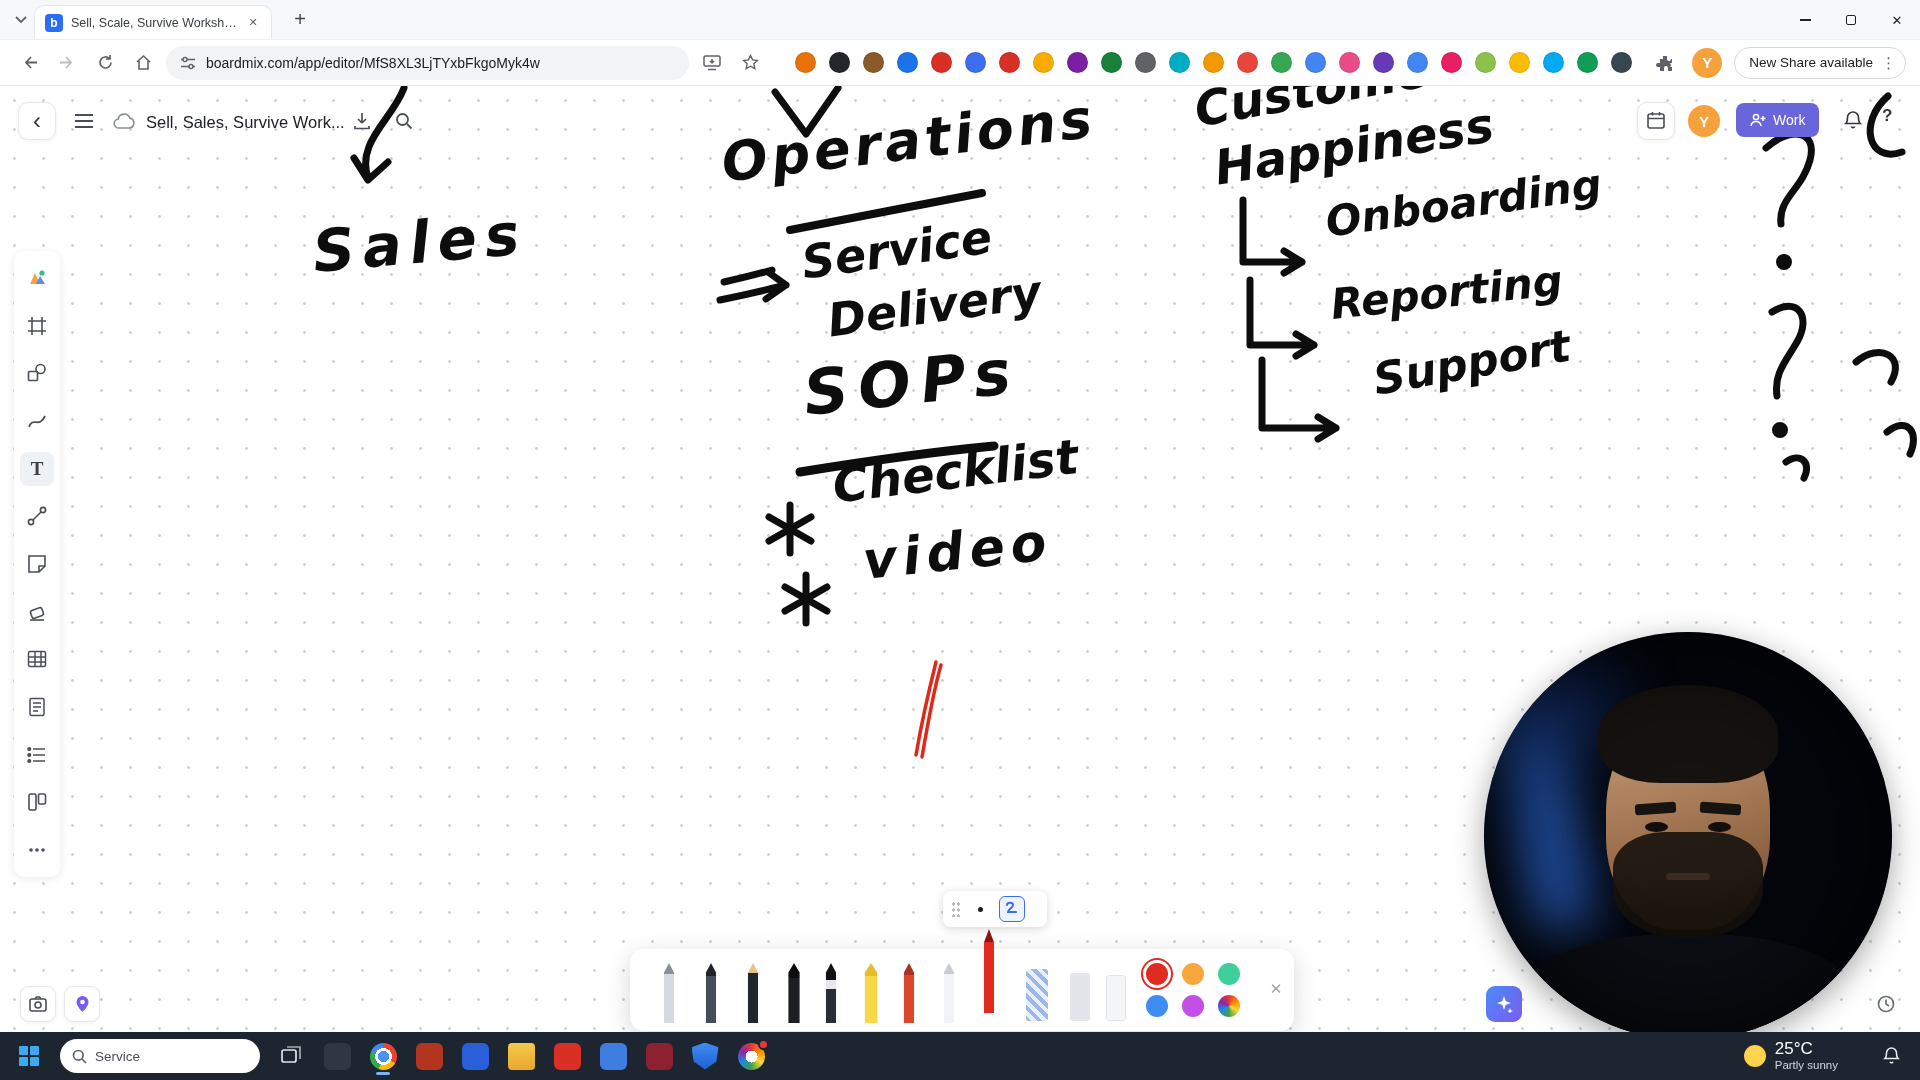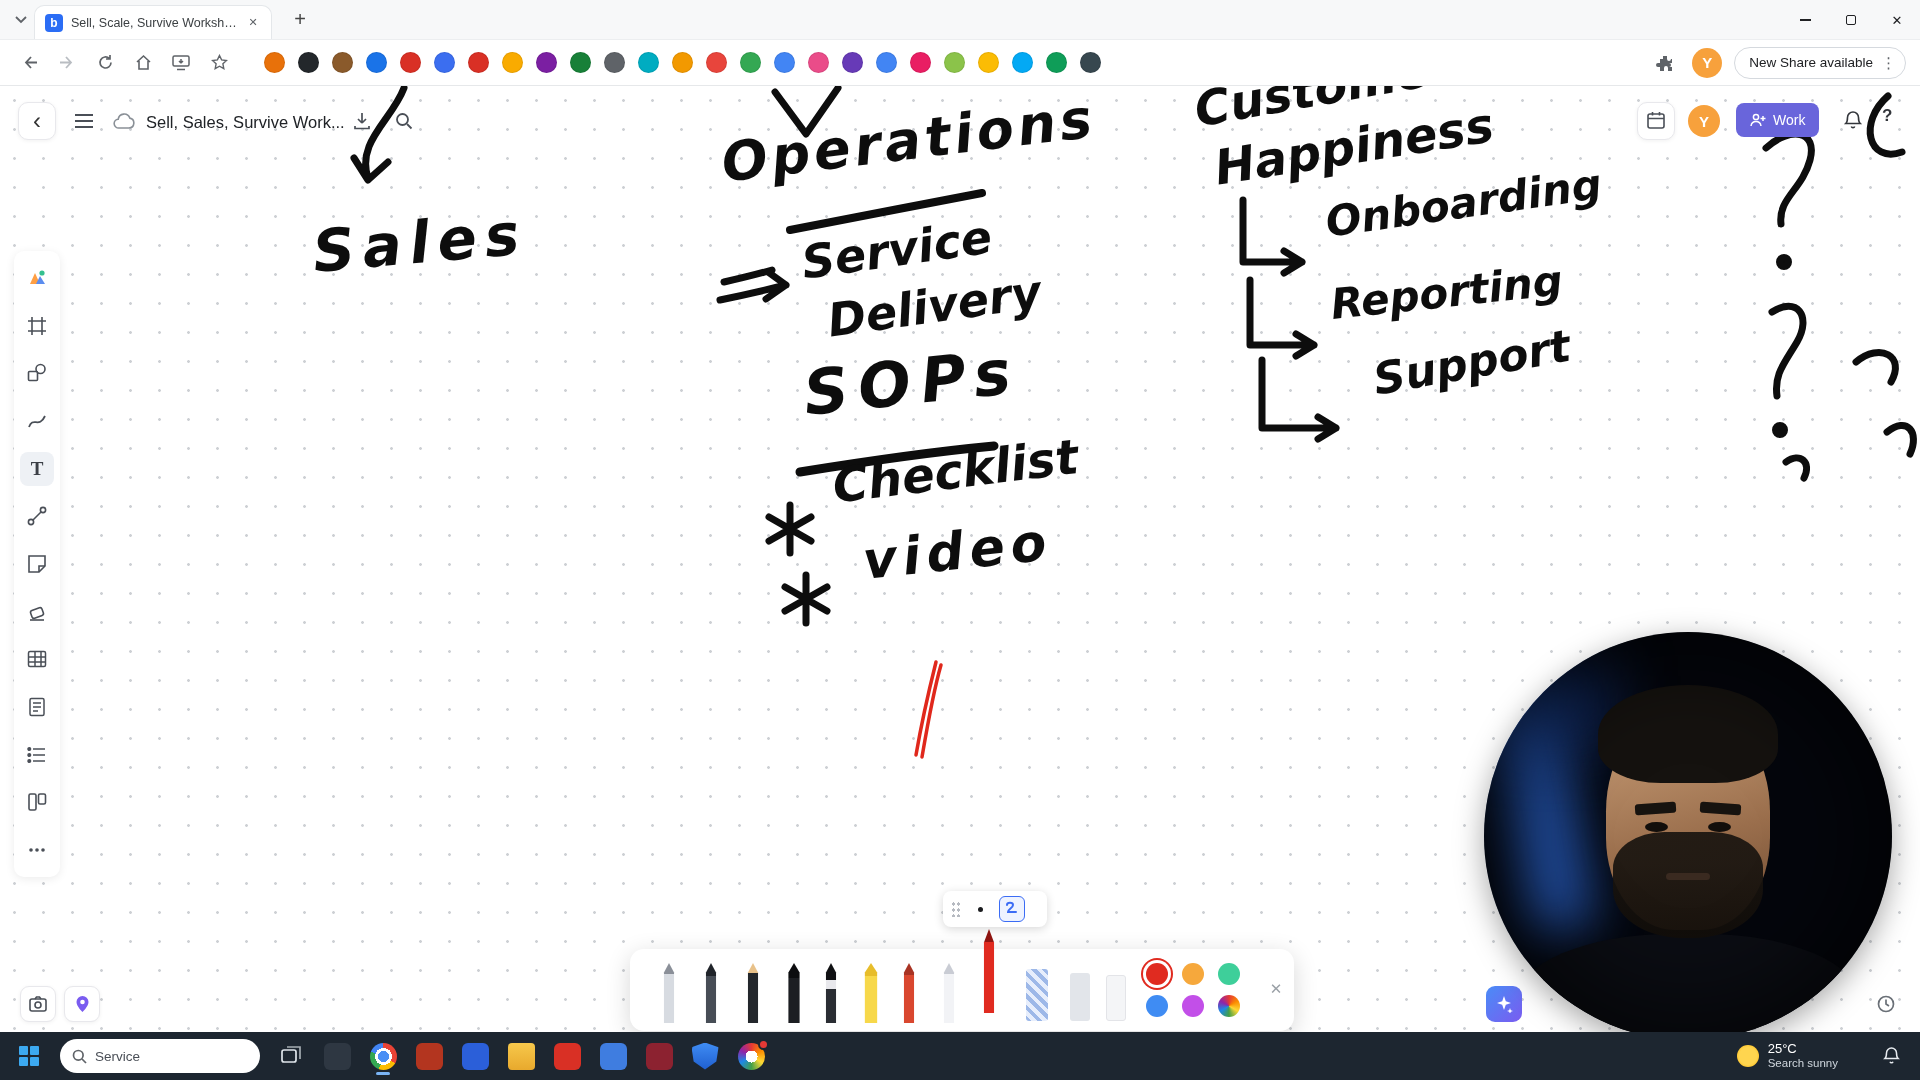--- a/index.html
+++ b/index.html
@@ -102,21 +102,21 @@
     conic-gradient(#ea4335 0 120deg,#fbbc04 120deg 200deg,#34a853 200deg 290deg,#4285f4 290deg 360deg)}
   .ic-wheel{border-radius:50%;background:
     radial-gradient(circle at 50% 50%,#fff 0 6px,transparent 6px),
     conic-gradient(#e53935,#fb8c00,#fdd835,#43a047,#1e88e5,#8e24aa,#e53935)}
   .ic-shield{clip-path:polygon(50% 0,100% 18%,92% 70%,50% 100%,8% 70%,0 18%);background:linear-gradient(#3f8cf3,#1f5fd0)}
   .ic-folder{background:linear-gradient(#f7c84b,#e8a92d);border-radius:4px}
   .badge{position:absolute;right:-3px;top:0;width:11px;height:11px;border-radius:50%;background:#e53935;border:2px solid #1d2630}
   .run{position:absolute;bottom:-2px;left:50%;transform:translateX(-50%);width:14px;height:3px;border-radius:2px;background:#7ab4f5}
   .weather{margin-left:auto;display:flex;align-items:center;gap:9px;color:#fff}
   .wsun{width:22px;height:22px;border-radius:50%;background:radial-gradient(circle,#ffd54f 55%,#ffb300)}
-  .wt1{font-size:13px;line-height:1.2}
+  .wt1{font-size:17px;line-height:1.2}
   .wt2{font-size:11.5px;color:#cfd6dd;line-height:1.2}
   .bellbtn{margin-left:22px;color:#e8ecf0;display:flex;align-items:center;justify-content:center;width:30px;height:30px}
   svg{display:block}
 </style>
 </head>
 <body>
 
 <div class="screen">
 
   <div class="tabstrip">
@@ -156,20 +156,30 @@
     <span class="navbtn">
       <svg width="17" height="17" viewBox="0 0 17 17">
           <path d="M14 8.5a5.5 5.5 0 1 1-1.6-3.9M13 1v4h-4" fill="none" stroke="currentColor" stroke-width="1.7"></path>
         </svg>
     </span>
     <span class="navbtn">
       <svg width="17" height="17" viewBox="0 0 17 17">
           <path d="M2 8l6.5-6L15 8M4 7v8h9V7" fill="none" stroke="currentColor" stroke-width="1.6"></path>
         </svg>
     </span>
+    <div class="urlpill">
+      <svg width="16" height="16" viewBox="0 0 16 16">
+          <g stroke="#5f6368" stroke-width="1.5" fill="none">
+            <path d="M1 4.5h14M1 11.5h14"></path>
+            <circle cx="5" cy="4.5" r="2" fill="#fff"></circle>
+            <circle cx="11" cy="11.5" r="2" fill="#fff"></circle>
+          </g>
+        </svg>
+      <span class="url">boardmix.com/app/editor/MfS8XL3LjTYxbFkgoMyk4w</span>
+    </div>
     <span class="navbtn">
       <svg width="18" height="16" viewBox="0 0 18 16">
           <g fill="none" stroke="#5f6368" stroke-width="1.5">
             <rect x="1" y="1" width="16" height="10" rx="1.5"></rect>
             <path d="M5 14.5h8"></path>
             <path d="M9 4v4m0 0l-2-2m2 2l2-2"></path>
           </g>
         </svg>
     </span>
     <span class="navbtn">
@@ -547,21 +557,21 @@
         </div>
         <div class="tapp">
           <span class="tapp-ic ic-wheel"></span>
           <span class="badge"></span>
         </div>
       </div>
     <div class="weather">
       <span class="wsun"></span>
       <span>
         <div class="wt1">25°C</div>
-        <div class="wt2">Search sunny</div>
+        <div class="wt2">Partly sunny</div>
       </span>
     </div>
     <span class="bellbtn">
       <svg width="17" height="18" viewBox="0 0 17 18">
           <path d="M8.5 1a5 5 0 0 0-5 5c0 4.2-1.6 5.6-1.6 5.6h13.2S13.5 10.2 13.5 6a5 5 0 0 0-5-5zM7 14.8a1.6 1.6 0 0 0 3 0" fill="none" stroke="#e8ecf0" stroke-width="1.5"></path>
         </svg>
     </span>
   </div>
 
 </div>

